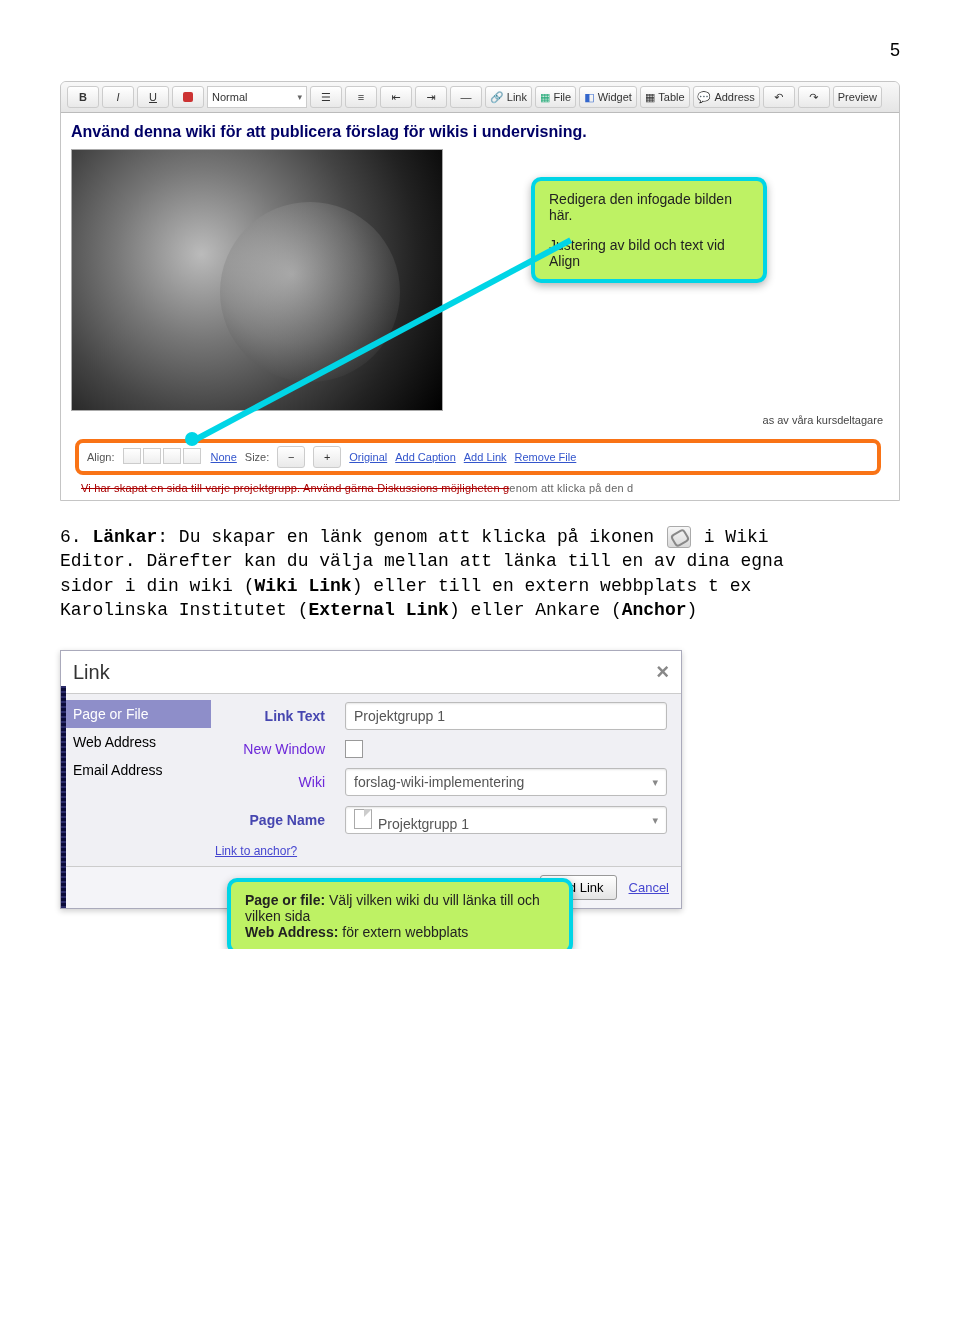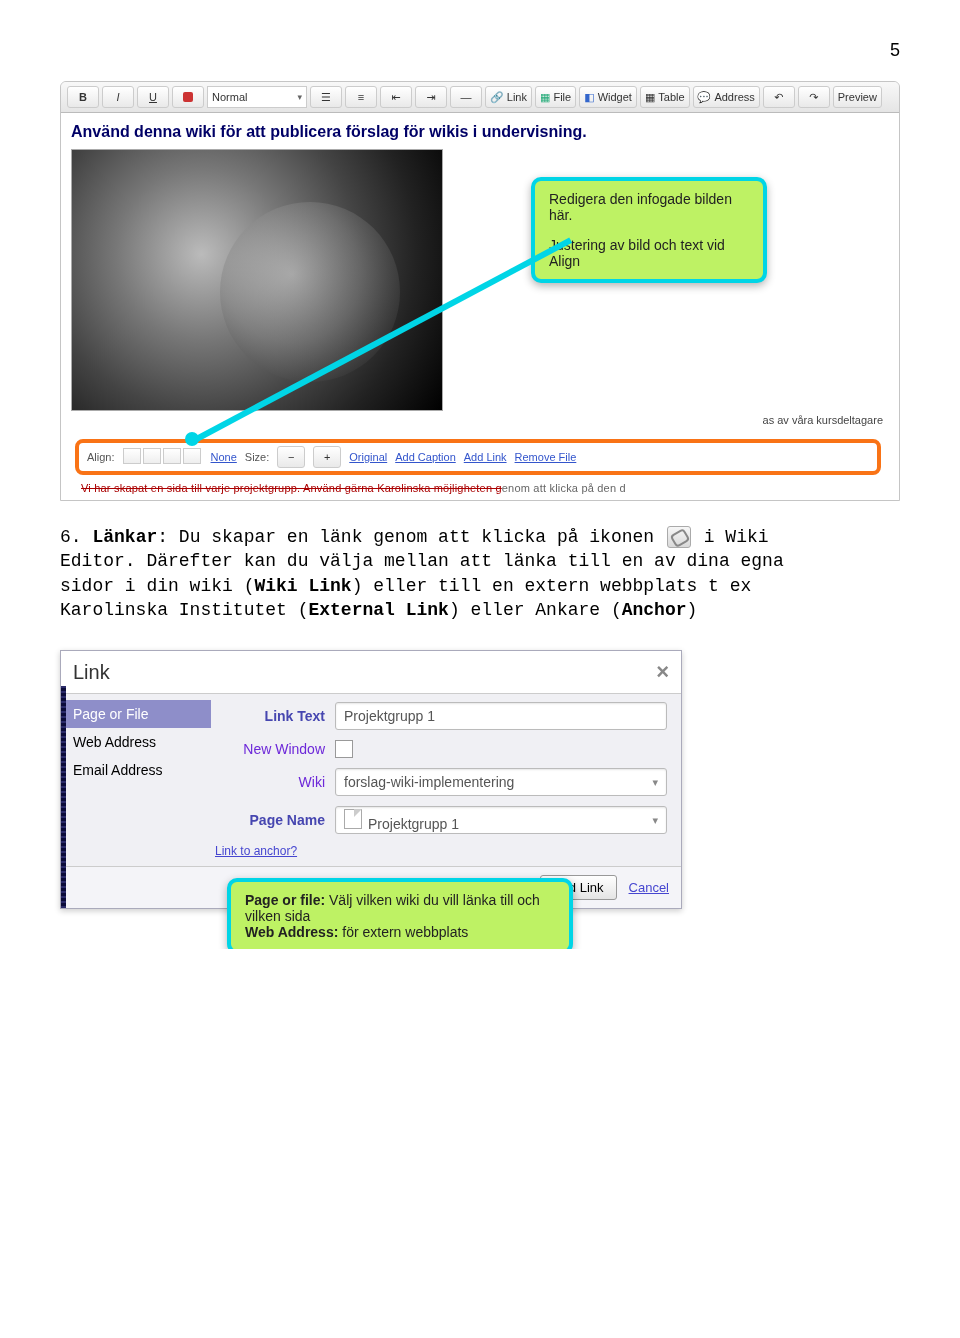--- a/index.html
+++ b/index.html
@@ -234,21 +234,21 @@
   }
   .dialog-form{
     flex:1;
     padding:8px 14px 8px 4px;
     font-size:14px;
   }
   .form-row{
     display:flex;
     align-items:center;
     margin-bottom:10px;
-    gap:10px;
+    gap:20px;
   }
   .form-row label{
     width:110px;
     text-align:right;
     color:#4646b0;
     font-weight:bold;
     font-size:14px;
   }
   .form-row label.plain{color:#6d28d9;font-weight:normal;}
   .form-input, .form-select{
@@ -353,21 +353,21 @@
         <span class="lbl">Size:</span>
         <span class="tbtn" style="min-width:18px">−</span>
         <span class="tbtn" style="min-width:18px">+</span>
         <span class="opt">Original</span>
         <span class="opt">Add Caption</span>
         <span class="opt">Add Link</span>
         <span class="opt">Remove File</span>
       </div>
     </div>
     <div class="obscured-line">
-      <span class="red">Vi har skapat en sida till varje projektgrupp. Använd gärna Karolinska möjligheten g</span><span>enom att klicka på den d</span>
+      <span class="red">Vi har skapat en sida till varje projektgrupp. Använd gärna Diskussions möjligheten g</span><span>enom att klicka på den d</span>
     </div>
   </div>
 </div>
 
 <p class="doc-text">
   <span class="num">6.</span>
   <span class="bold">Länkar</span><span>: Du skapar en länk genom att klicka på ikonen </span><span class="link-icon-inline"></span><span> i Wiki Editor. Därefter kan du välja mellan att länka till en av dina egna sidor i din wiki (</span><span class="bold">Wiki Link</span><span>) eller till en extern webbplats t ex Karolinska Institutet (</span><span class="bold">External Link</span><span>) eller Ankare (</span><span class="bold">Anchor</span><span>)</span>
 </p>
 
 <div class="dialog">

